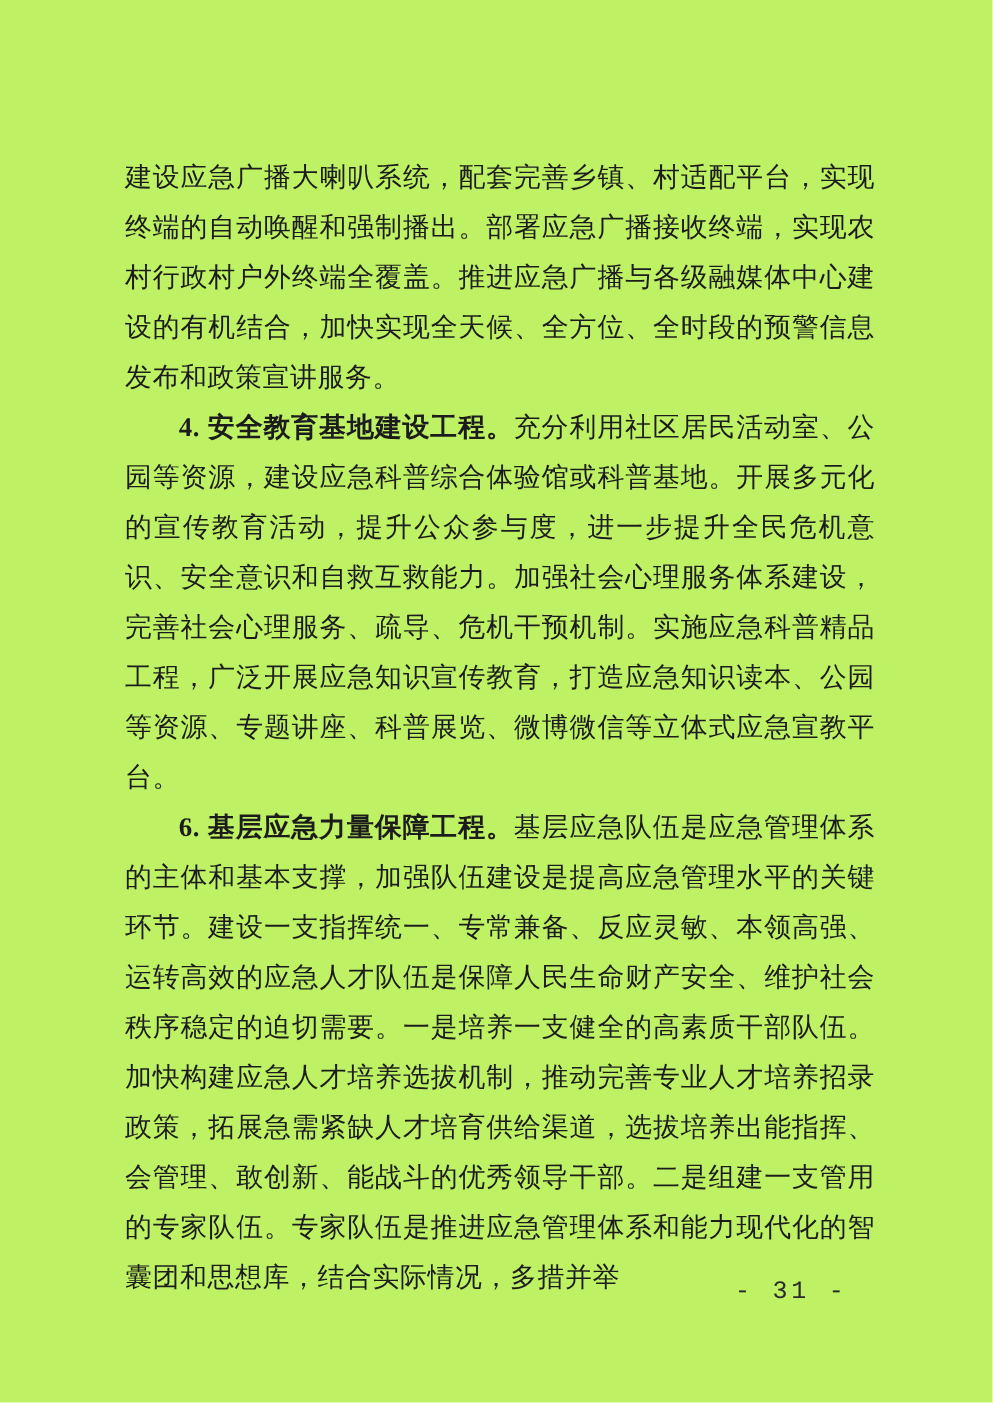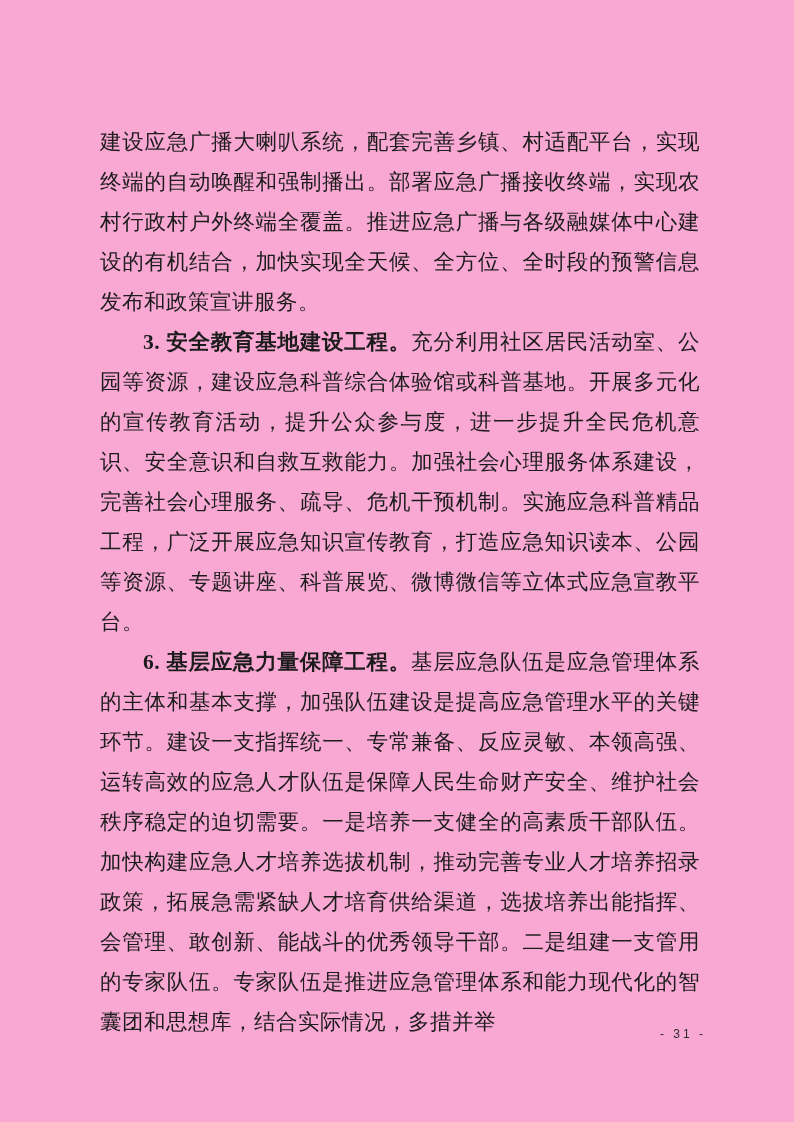--- a/index.html
+++ b/index.html
@@ -4,21 +4,21 @@
 <style>
   html, body {
     margin: 0;
     padding: 0;
     background: #ffffff;
   }
   .page {
     position: relative;
     width: 794px;
     height: 1122px;
-    background: #f9a8d4;
+    background: #bef264;
     overflow: hidden;
     font-family: "Liberation Serif", "DejaVu Serif", serif;
     color: #1c1c1c;
   }
   .content {
     position: absolute;
     left: 100px;
     top: 122px;
     width: 600px;
   }
@@ -34,36 +34,36 @@
   }
   .para.indent {
     text-indent: 2em;
   }
   .para .heading {
     font-weight: bold;
   }
   .page-number {
     position: absolute;
     top: 1020px;
-    right: 88px;
-    font-size: 12px;
+    right: 116px;
+    font-size: 20px;
     line-height: 28px;
     letter-spacing: 3px;
     color: #2a2a2a;
-    font-family: Liberation Sans, sans-serif;
+    font-family: Liberation Mono, monospace;
   }
 </style>
 </head>
 <body>
 
 <div class="page">
   <div class="content">
 
     <p class="para"><span>建设应急广播大喇叭系统，配套完善乡镇、村适配平台，实现终端的自动唤醒和强制播出。部署应急广播接收终端，实现农村行政村户外终端全覆盖。推进应急广播与各级融媒体中心建设的有机结合，加快实现全天候、全方位、全时段的预警信息发布和政策宣讲服务。</span></p>
 
-    <p class="para indent"><span class="heading">3. 安全教育基地建设工程。</span><span>充分利用社区居民活动室、公园等资源，建设应急科普综合体验馆或科普基地。开展多元化的宣传教育活动，提升公众参与度，进一步提升全民危机意识、安全意识和自救互救能力。加强社会心理服务体系建设，完善社会心理服务、疏导、危机干预机制。实施应急科普精品工程，广泛开展应急知识宣传教育，打造应急知识读本、公园等资源、专题讲座、科普展览、微博微信等立体式应急宣教平台。</span></p>
+    <p class="para indent"><span class="heading">4. 安全教育基地建设工程。</span><span>充分利用社区居民活动室、公园等资源，建设应急科普综合体验馆或科普基地。开展多元化的宣传教育活动，提升公众参与度，进一步提升全民危机意识、安全意识和自救互救能力。加强社会心理服务体系建设，完善社会心理服务、疏导、危机干预机制。实施应急科普精品工程，广泛开展应急知识宣传教育，打造应急知识读本、公园等资源、专题讲座、科普展览、微博微信等立体式应急宣教平台。</span></p>
 
     <p class="para indent"><span class="heading">6. 基层应急力量保障工程。</span><span>基层应急队伍是应急管理体系的主体和基本支撑，加强队伍建设是提高应急管理水平的关键环节。建设一支指挥统一、专常兼备、反应灵敏、本领高强、运转高效的应急人才队伍是保障人民生命财产安全、维护社会秩序稳定的迫切需要。一是培养一支健全的高素质干部队伍。加快构建应急人才培养选拔机制，推动完善专业人才培养招录政策，拓展急需紧缺人才培育供给渠道，选拔培养出能指挥、会管理、敢创新、能战斗的优秀领导干部。二是组建一支管用的专家队伍。专家队伍是推进应急管理体系和能力现代化的智囊团和思想库，结合实际情况，多措并举</span></p>
 
   </div>
 
   <div class="page-number">- 31 -</div>
 </div>
 
 </body></html>

